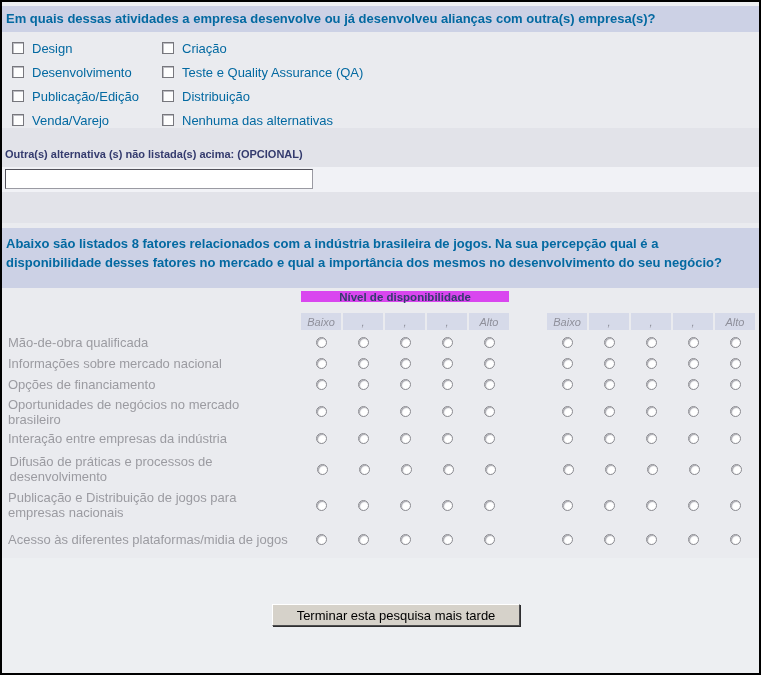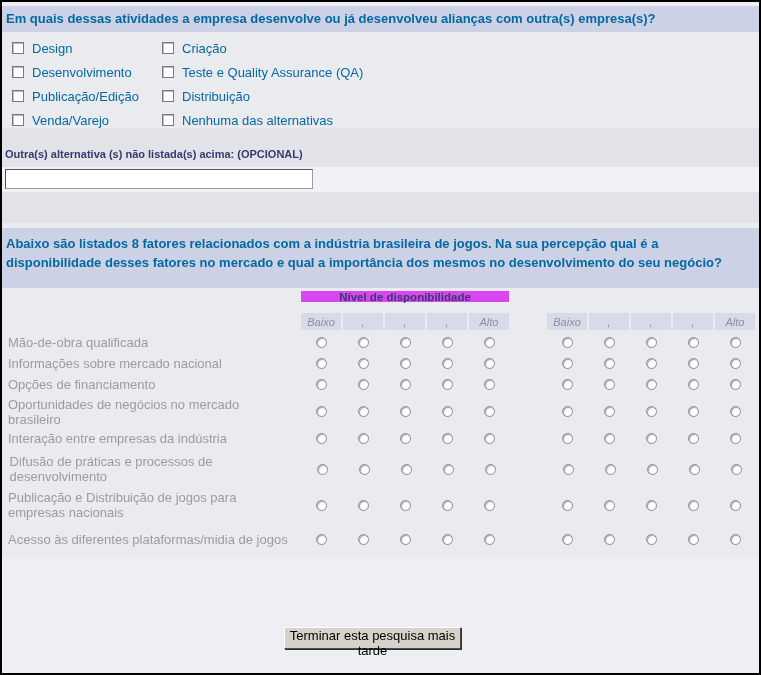--- a/index.html
+++ b/index.html
@@ -101,21 +101,21 @@
     border:1px solid;
     border-color:#ffffff #4d4d4f #4d4d4f #ffffff;
     box-shadow:1px 1px 0 #2e2e30;
     font-family:"Liberation Sans", sans-serif;
     font-size:13px; color:#000;
     text-align:center;
     padding:0;
     cursor:pointer;
   }
   .btn-continue { top:580px; left:288px; width:174px; }
-  .btn-later { top:625px; left:270px; width:177px;margin-left:12px; }
+  .btn-later { top:602px; left:270px; width:248px; }
 </style>
 </head>
 <body>
 
 <div id="frame">
 
   <div class="abs top-strip"></div>
 
   <div class="abs qbar qbar1">Em quais dessas atividades a empresa desenvolve ou já desenvolveu alianças com outra(s) empresa(s)?</div>
 

